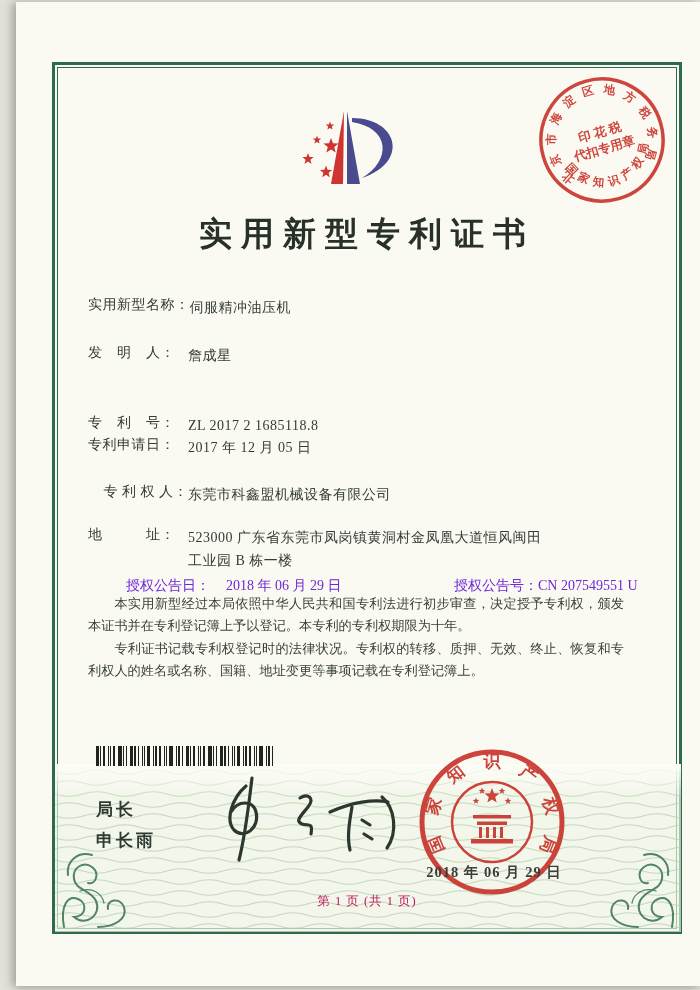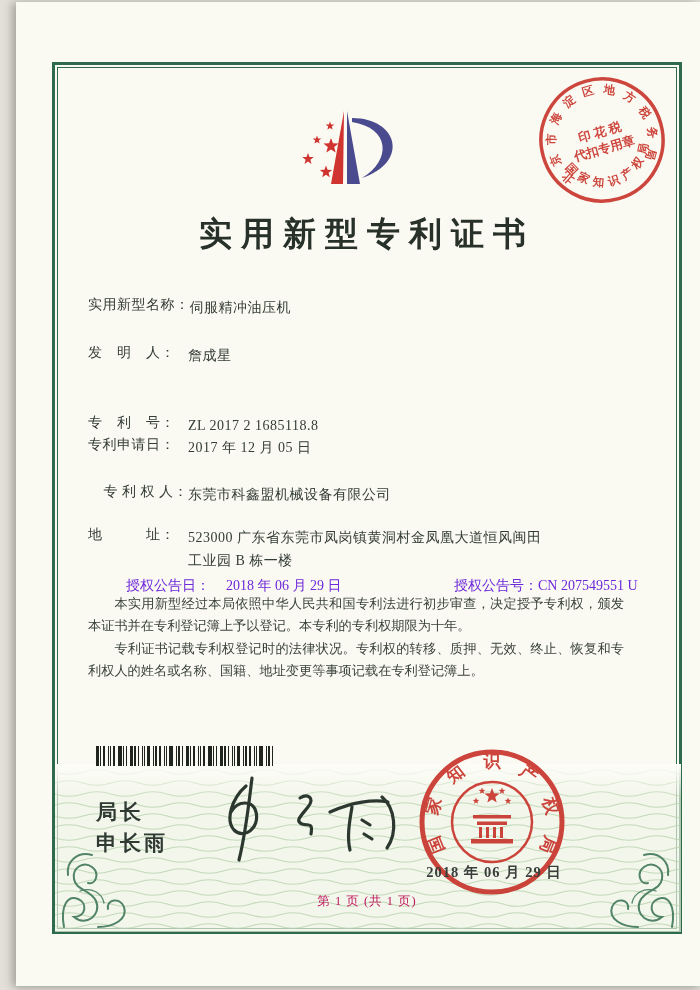--- a/index.html
+++ b/index.html
@@ -24,21 +24,21 @@
   .fvalue{display:inline-block;max-width:452px;vertical-align:top;white-space:pre-line;line-height:23px;}
   .grant-pair{position:absolute;font-size:14px;color:#6d28d9;margin-left:38px;}
   .paras{position:absolute;left:72px;top:591px;width:536px;z-index:5;}
   .paras p{font-size:13.2px;line-height:22.4px;text-indent:2em;text-align:justify;color:#39413b;}
   .barcode{position:absolute;left:80px;top:744px;width:184px;height:20px;z-index:6;font-size:0;}
   .barcode i{display:inline-block;height:100%;background:#20241f;}
   .band{position:absolute;left:39px;top:762px;z-index:1;}
   .band-fade{position:absolute;left:39px;top:762px;width:626px;height:34px;z-index:2;
              background:linear-gradient(180deg, #fdfdf7 0%, rgba(253,253,247,0) 100%);}
   .flourish{position:absolute;z-index:3;}
-  .signer{position:absolute;left:80px;z-index:6;font-size:21px;letter-spacing:3px;color:#2f3a33;font-weight:bold;}
+  .signer{position:absolute;left:80px;z-index:6;font-size:17px;letter-spacing:3px;color:#2f3a33;font-weight:bold;}
   .signature{position:absolute;left:196px;top:770px;z-index:6;}
   .seal{position:absolute;left:401px;top:745px;z-index:7;opacity:.93;}
   .seal-date{position:absolute;left:398px;top:861px;width:160px;text-align:center;z-index:8;
              font-size:14.5px;font-weight:bold;letter-spacing:1px;color:#3a3e3b;}
   .footer{position:absolute;left:36px;top:891px;width:630px;text-align:center;z-index:6;
           font-size:12.5px;letter-spacing:1px;color:#be185d;}
   .stamp-txt{font-family:"Liberation Serif","DejaVu Serif",serif;fill:var(--red);font-weight:bold;}
   .seal-txt{font-family:"Liberation Serif","DejaVu Serif",serif;fill:var(--red);font-weight:bold;}
 </style>
 </head>

